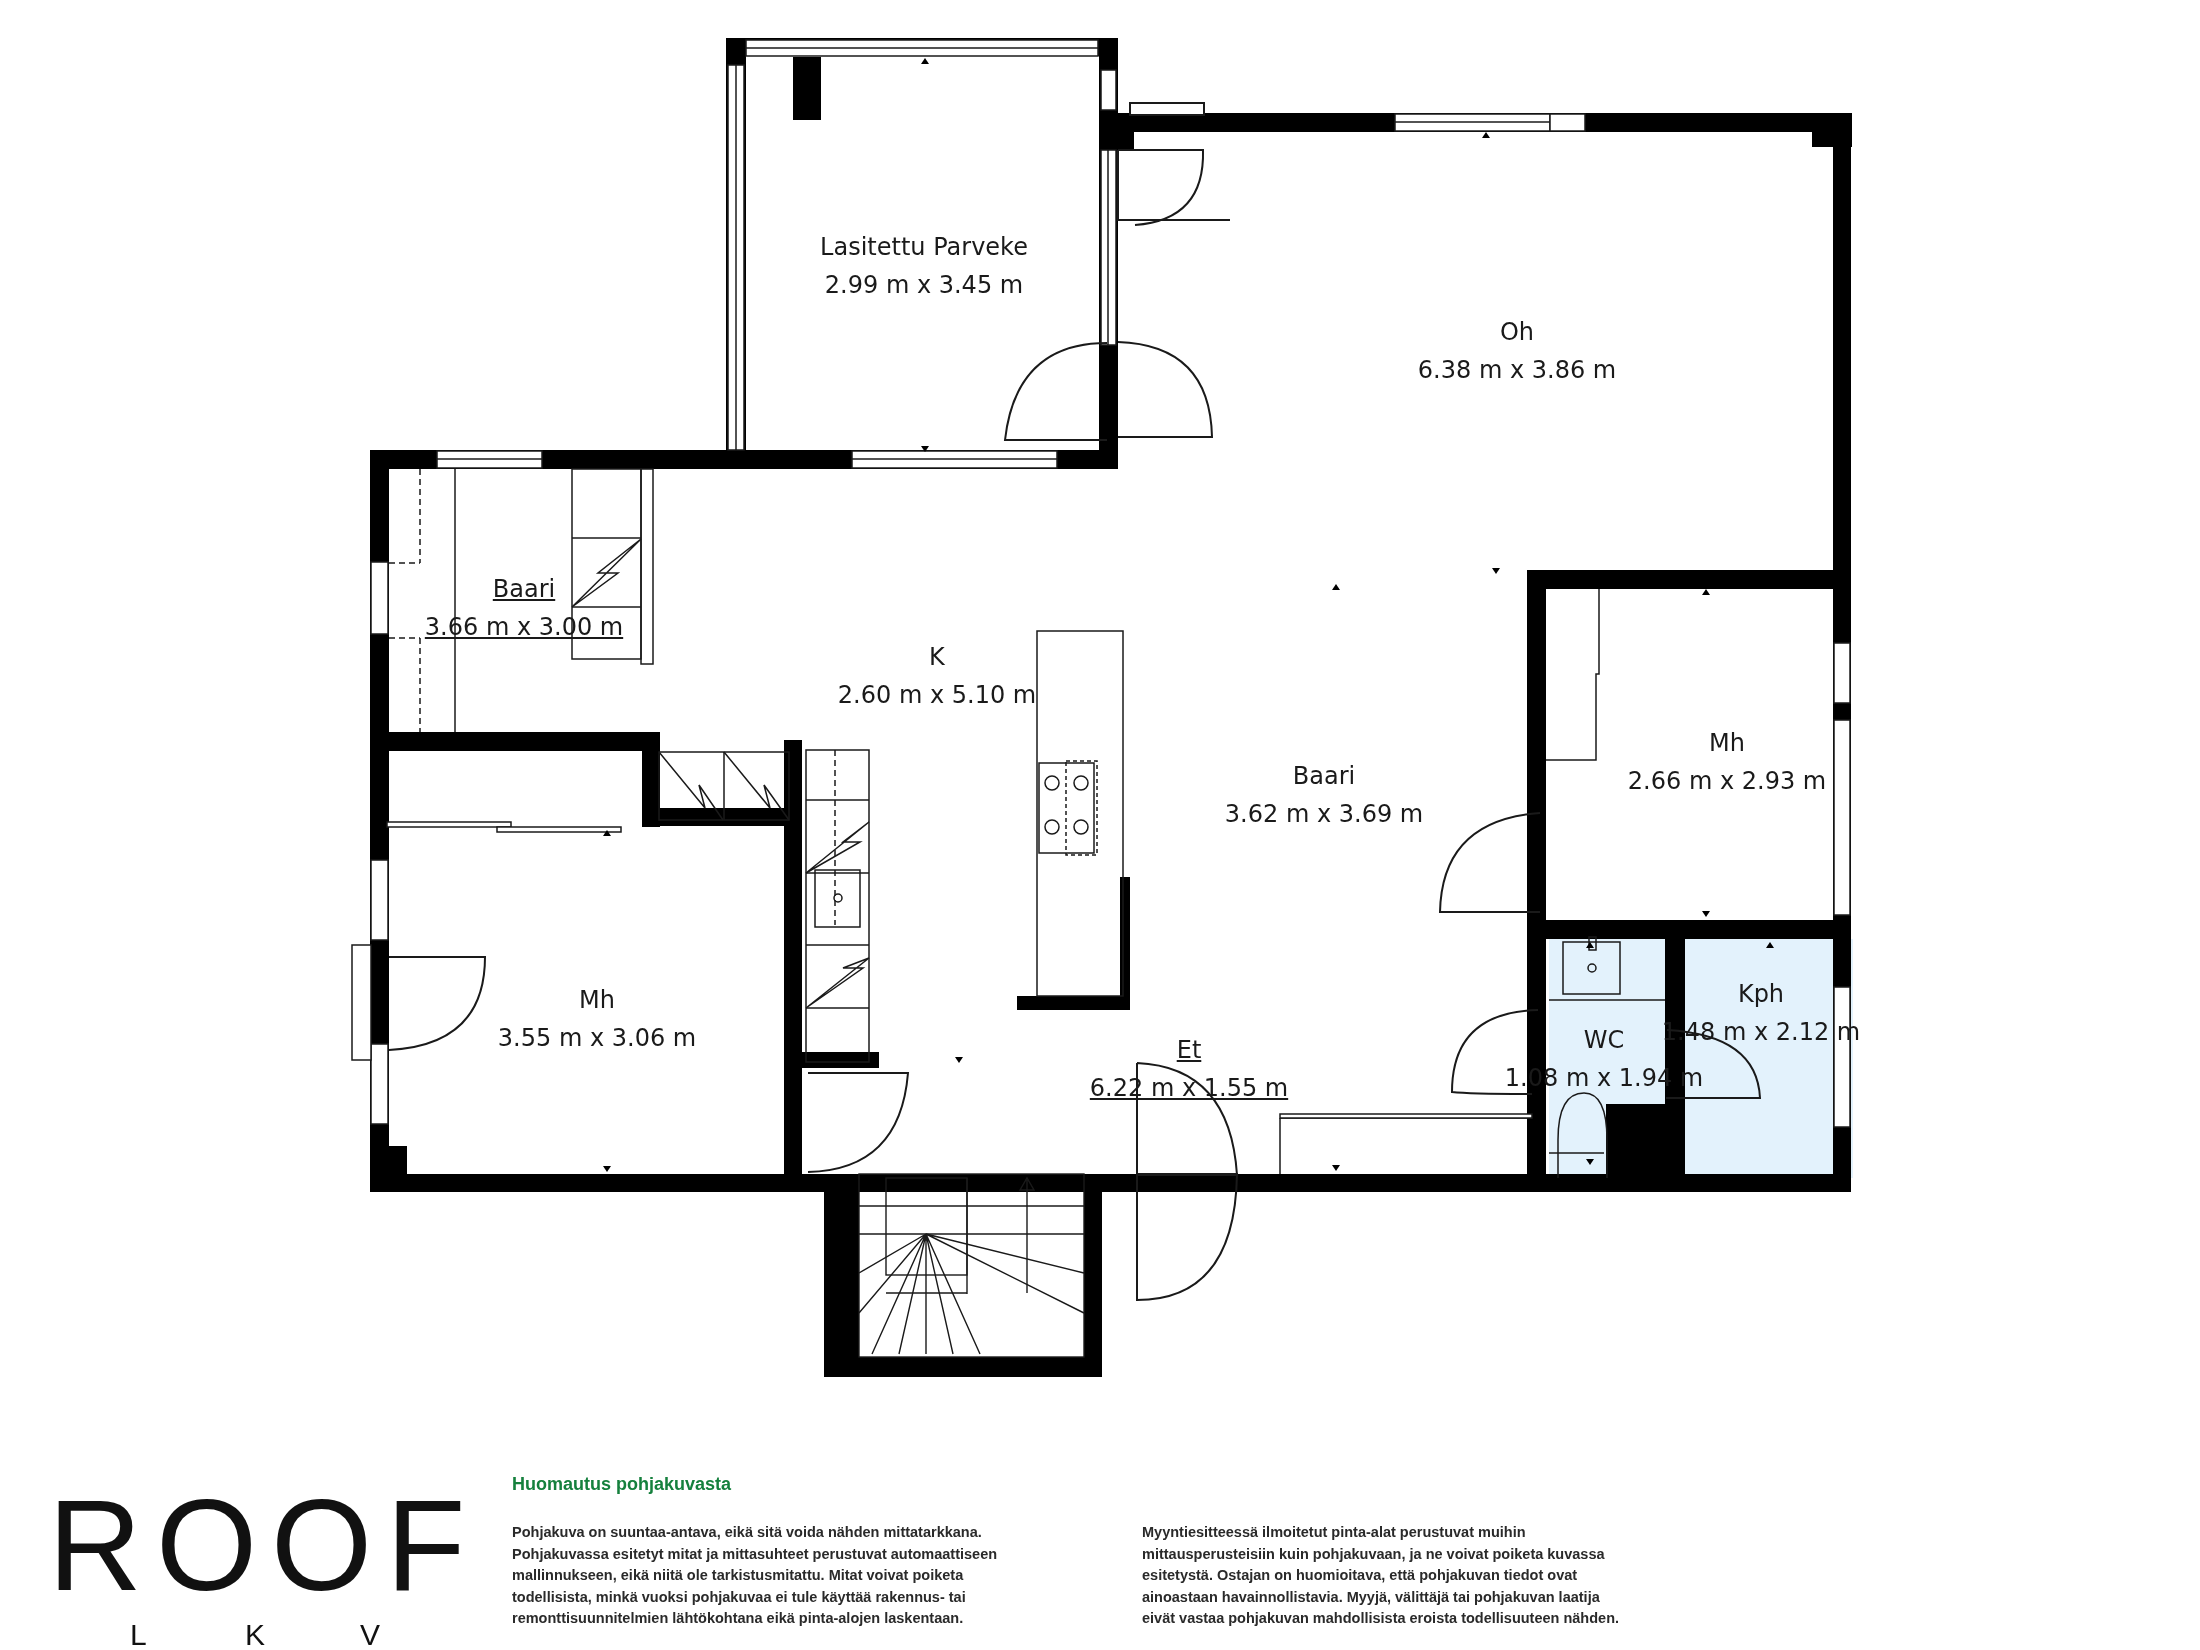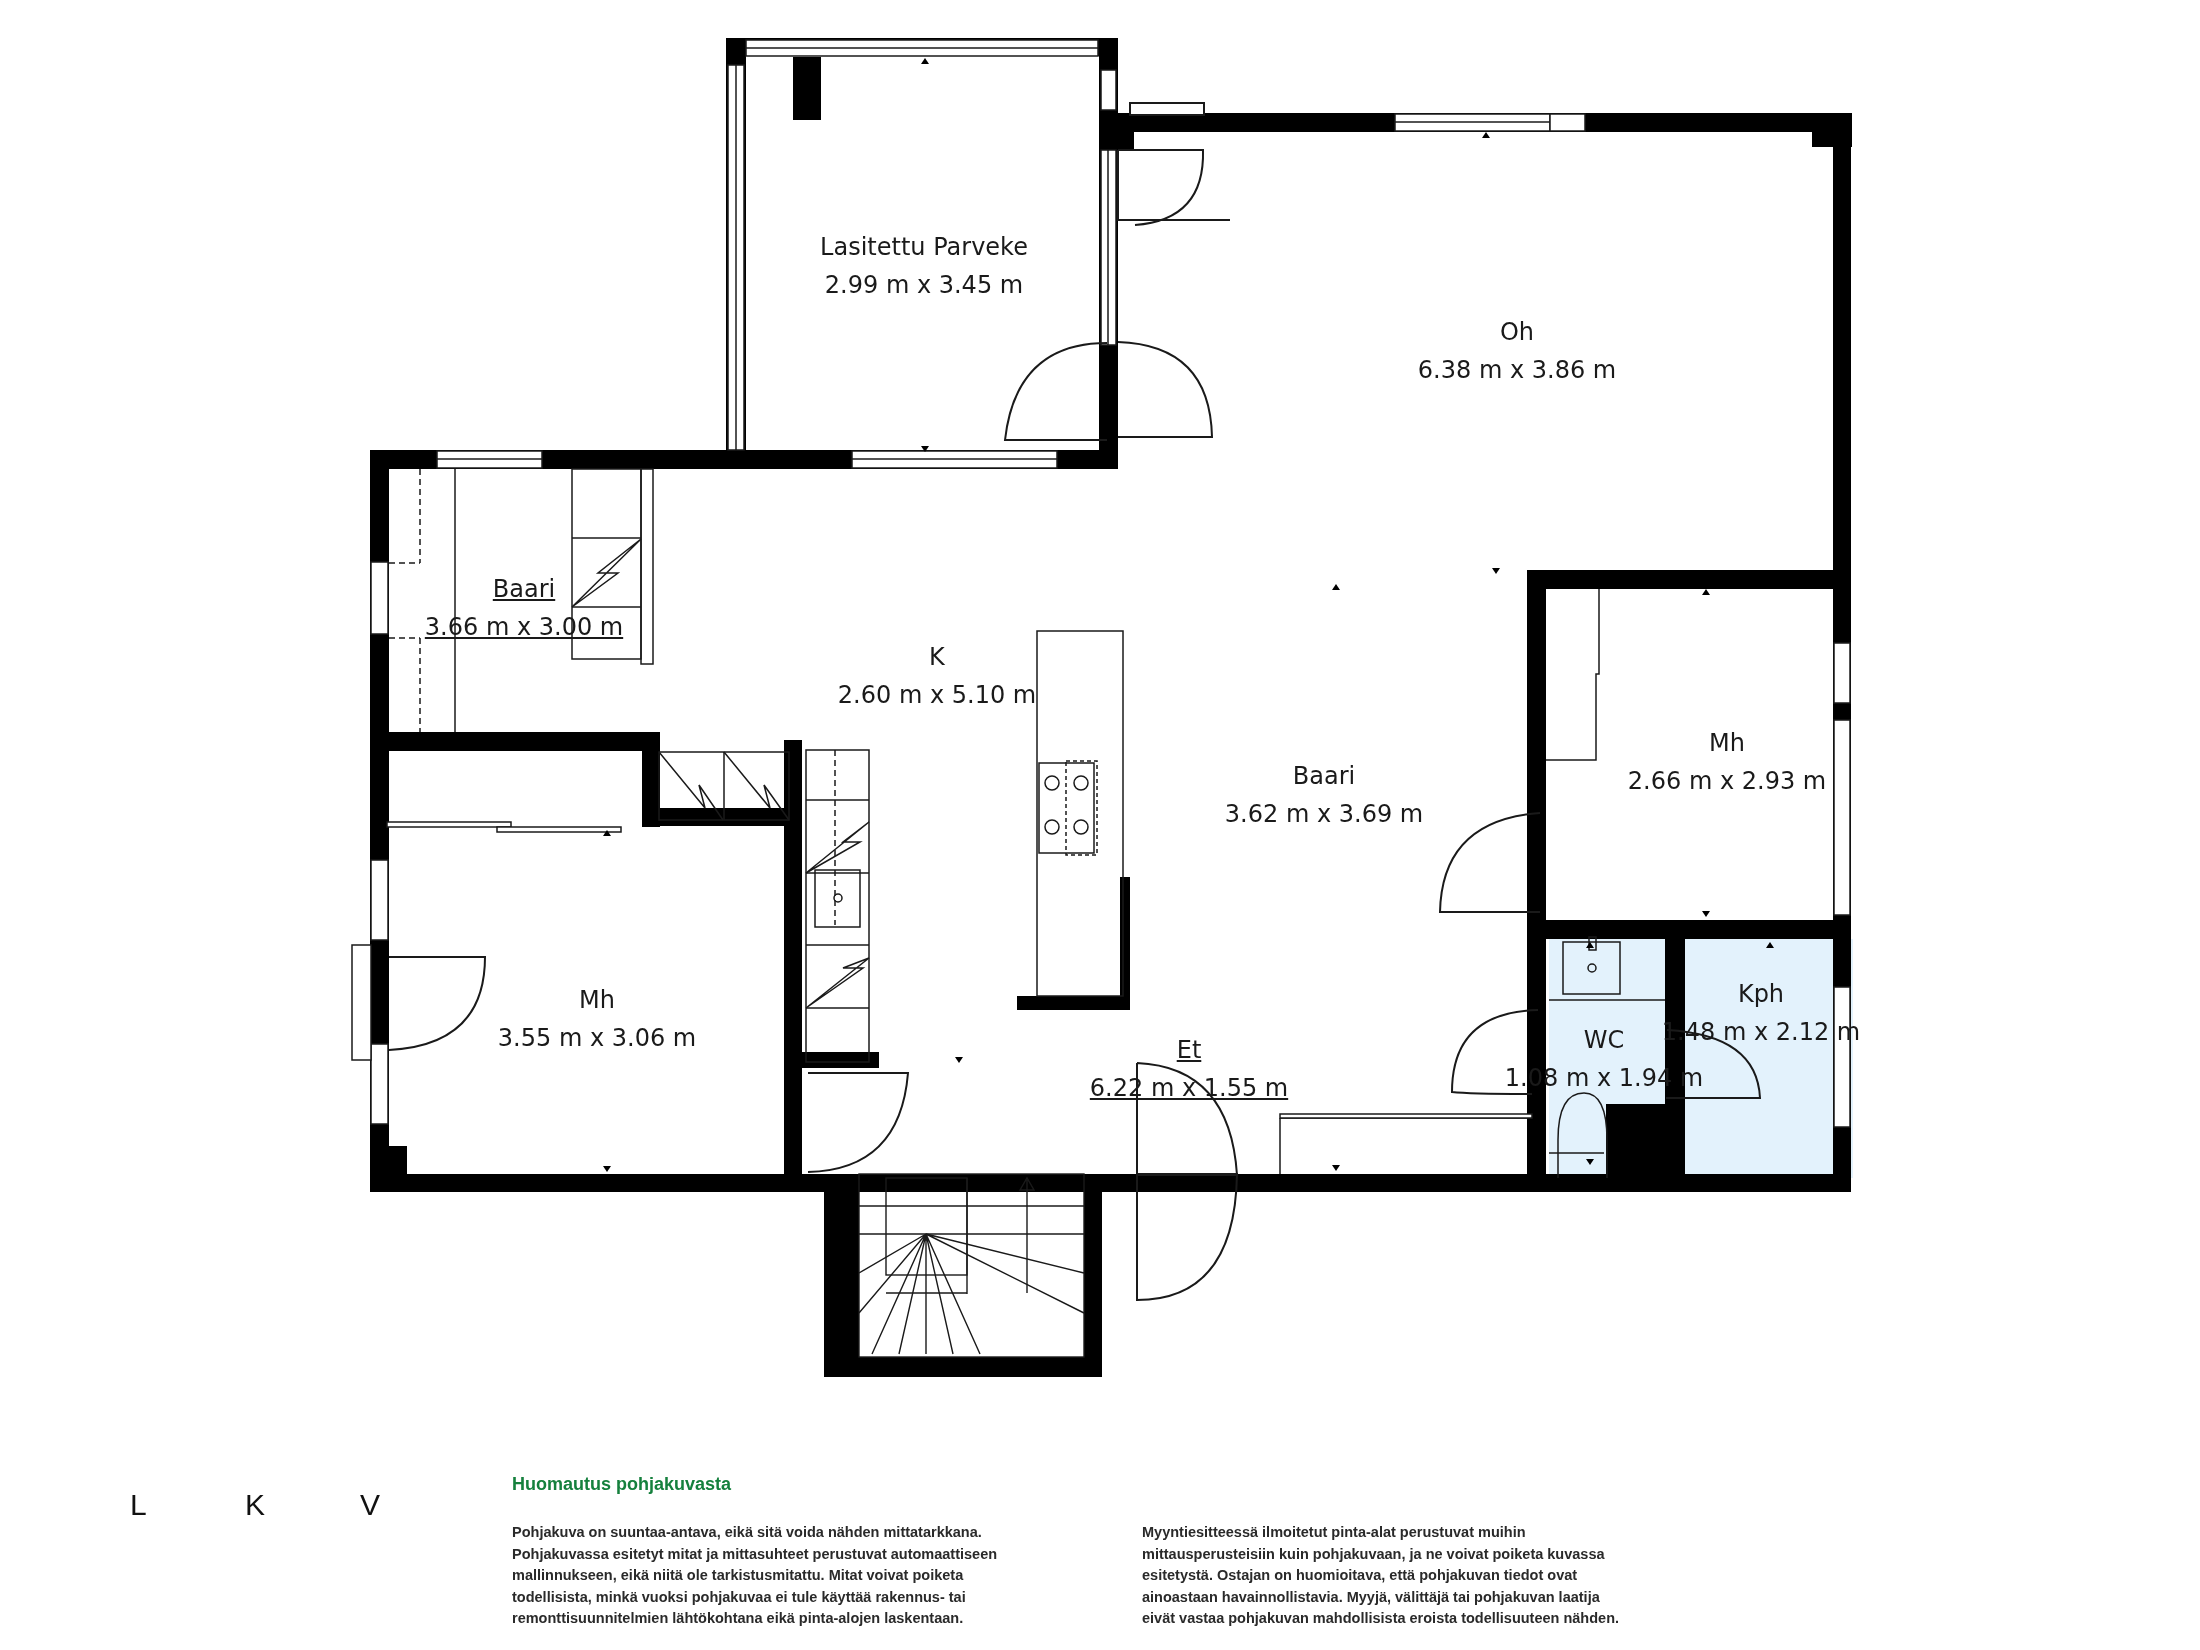--- a/index.html
+++ b/index.html
@@ -214,20 +214,21 @@
 <div class="room-label" style="left:1604px;top:1021px;">
   <span class="name">WC</span>
   <span class="dims">1.08 m x 1.94 m</span>
 </div>
 <div class="room-label" style="left:1761px;top:975px;">
   <span class="name">Kph</span>
   <span class="dims">1.48 m x 2.12 m</span>
 </div>
 
 <div id="logo">
+  <div class="brand">ROOF</div>
   <div class="sub">
     <span>L</span>
     <span>K</span>
     <span>V</span>
   </div>
 </div>
 
 <div class="note-title">Huomautus pohjakuvasta</div>
 <div class="note-col" id="note-left">
   <p>Pohjakuva on suuntaa-antava, eikä sitä voida nähden mittatarkkana.</p>

